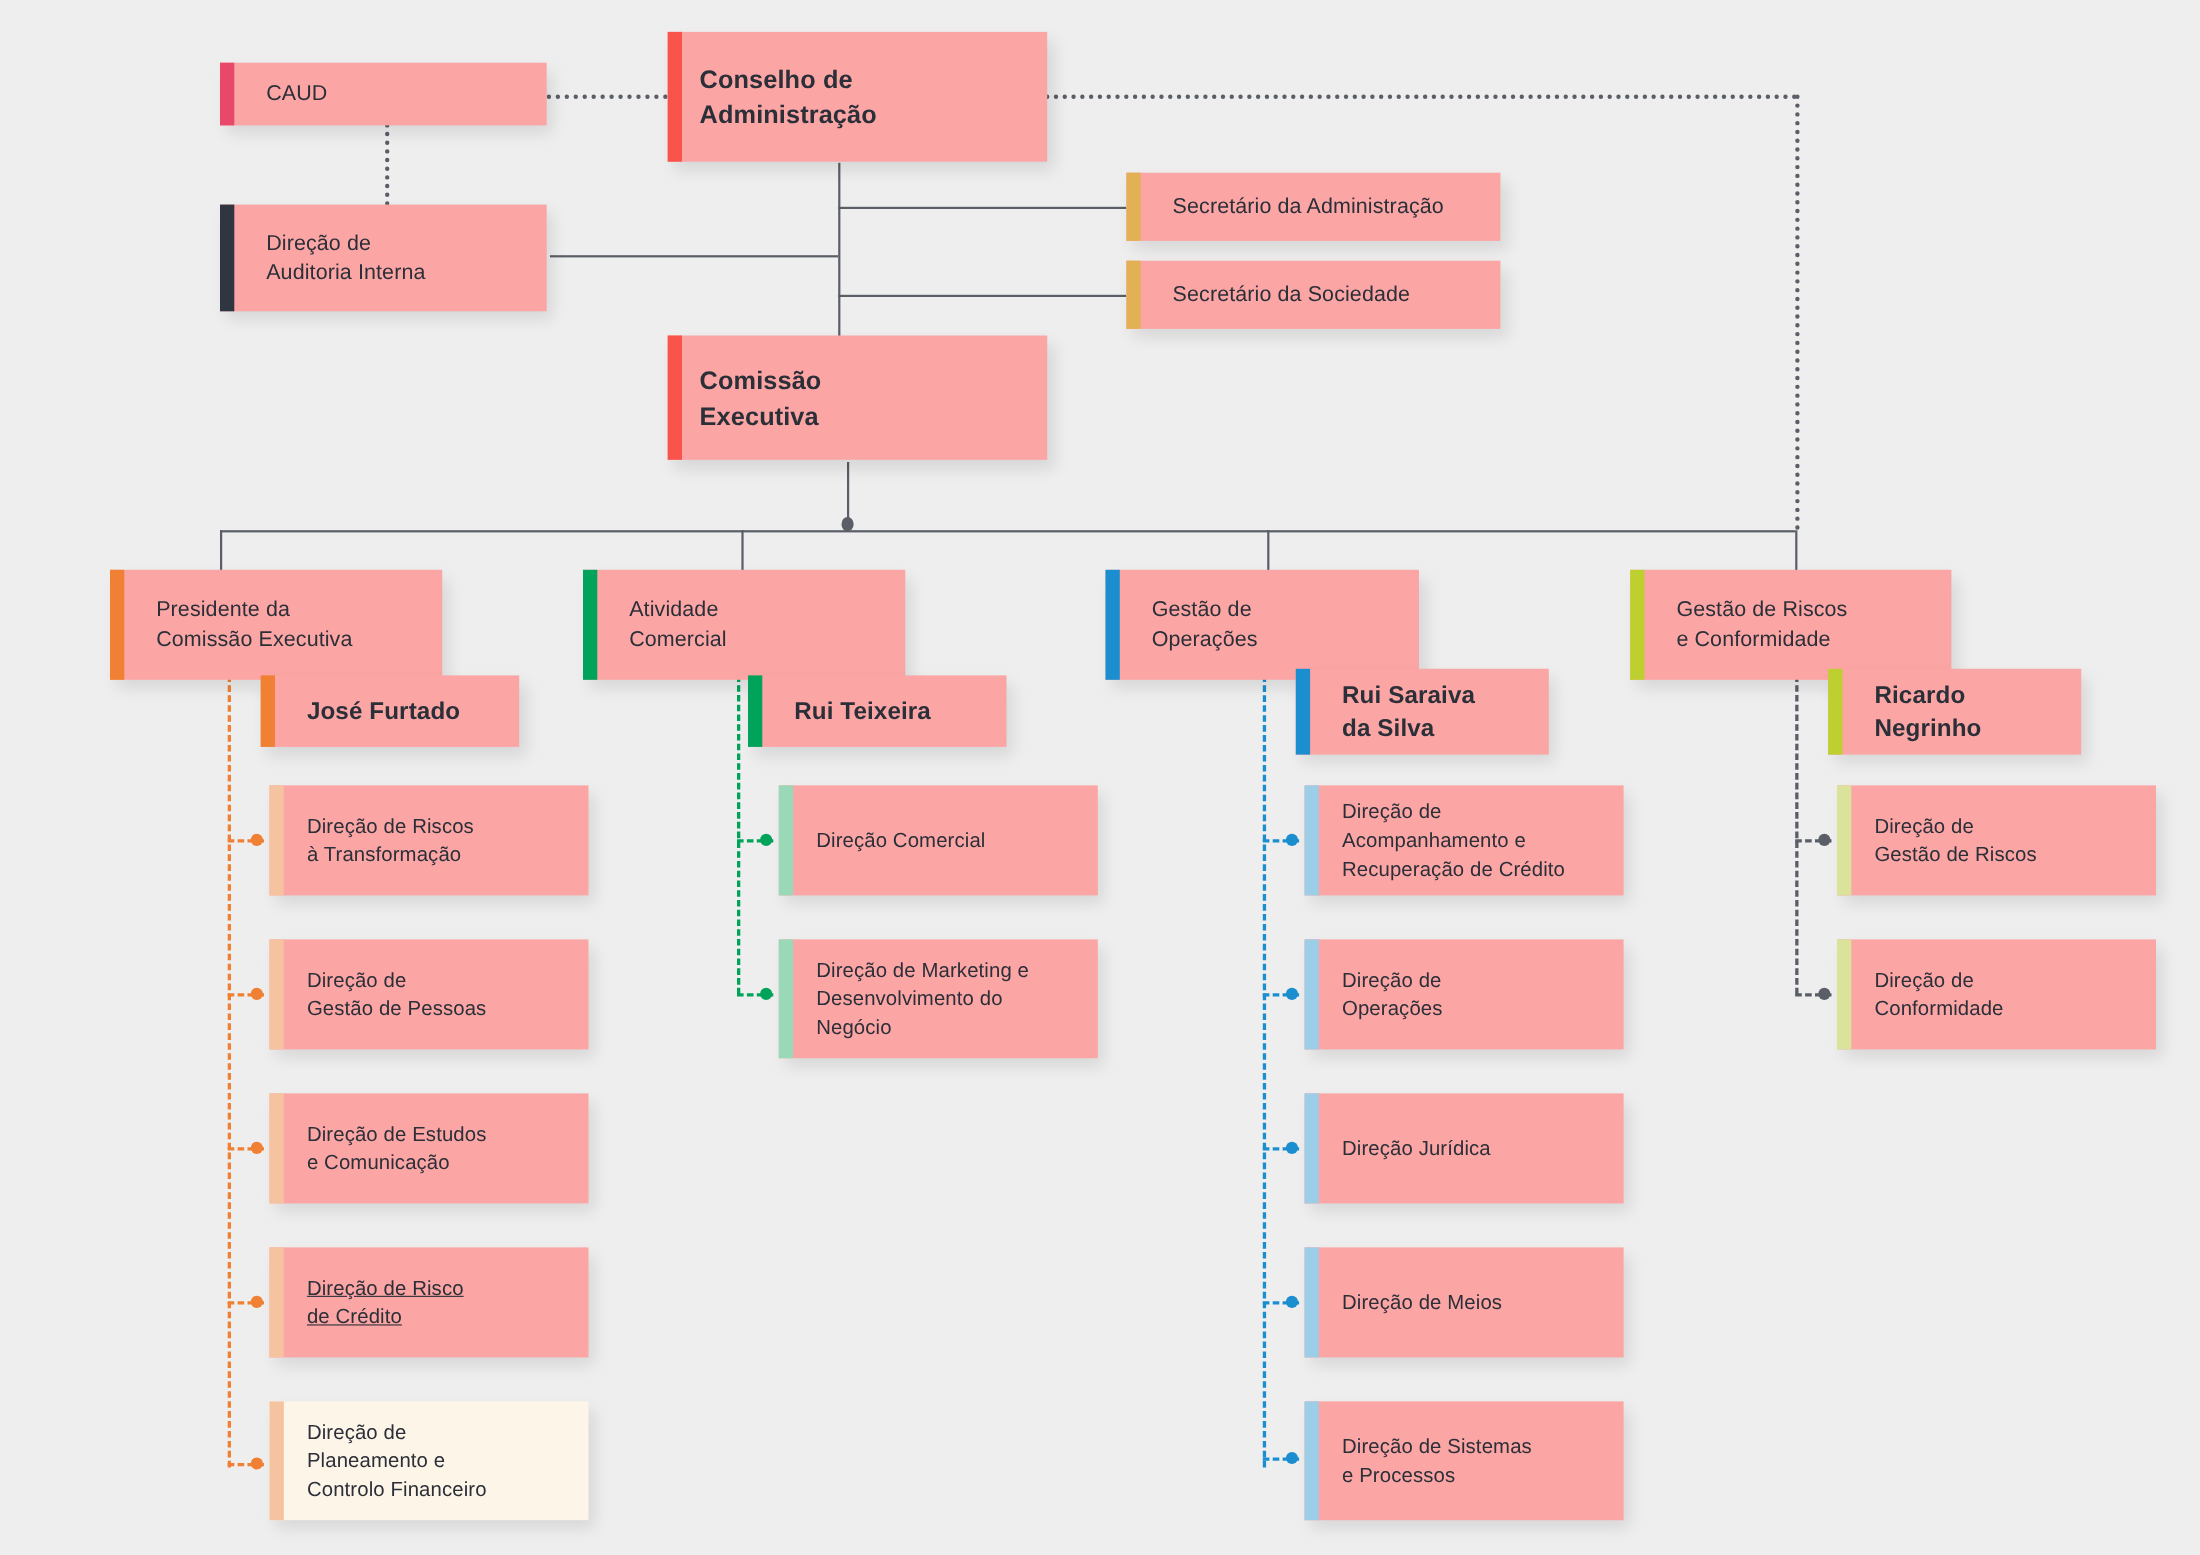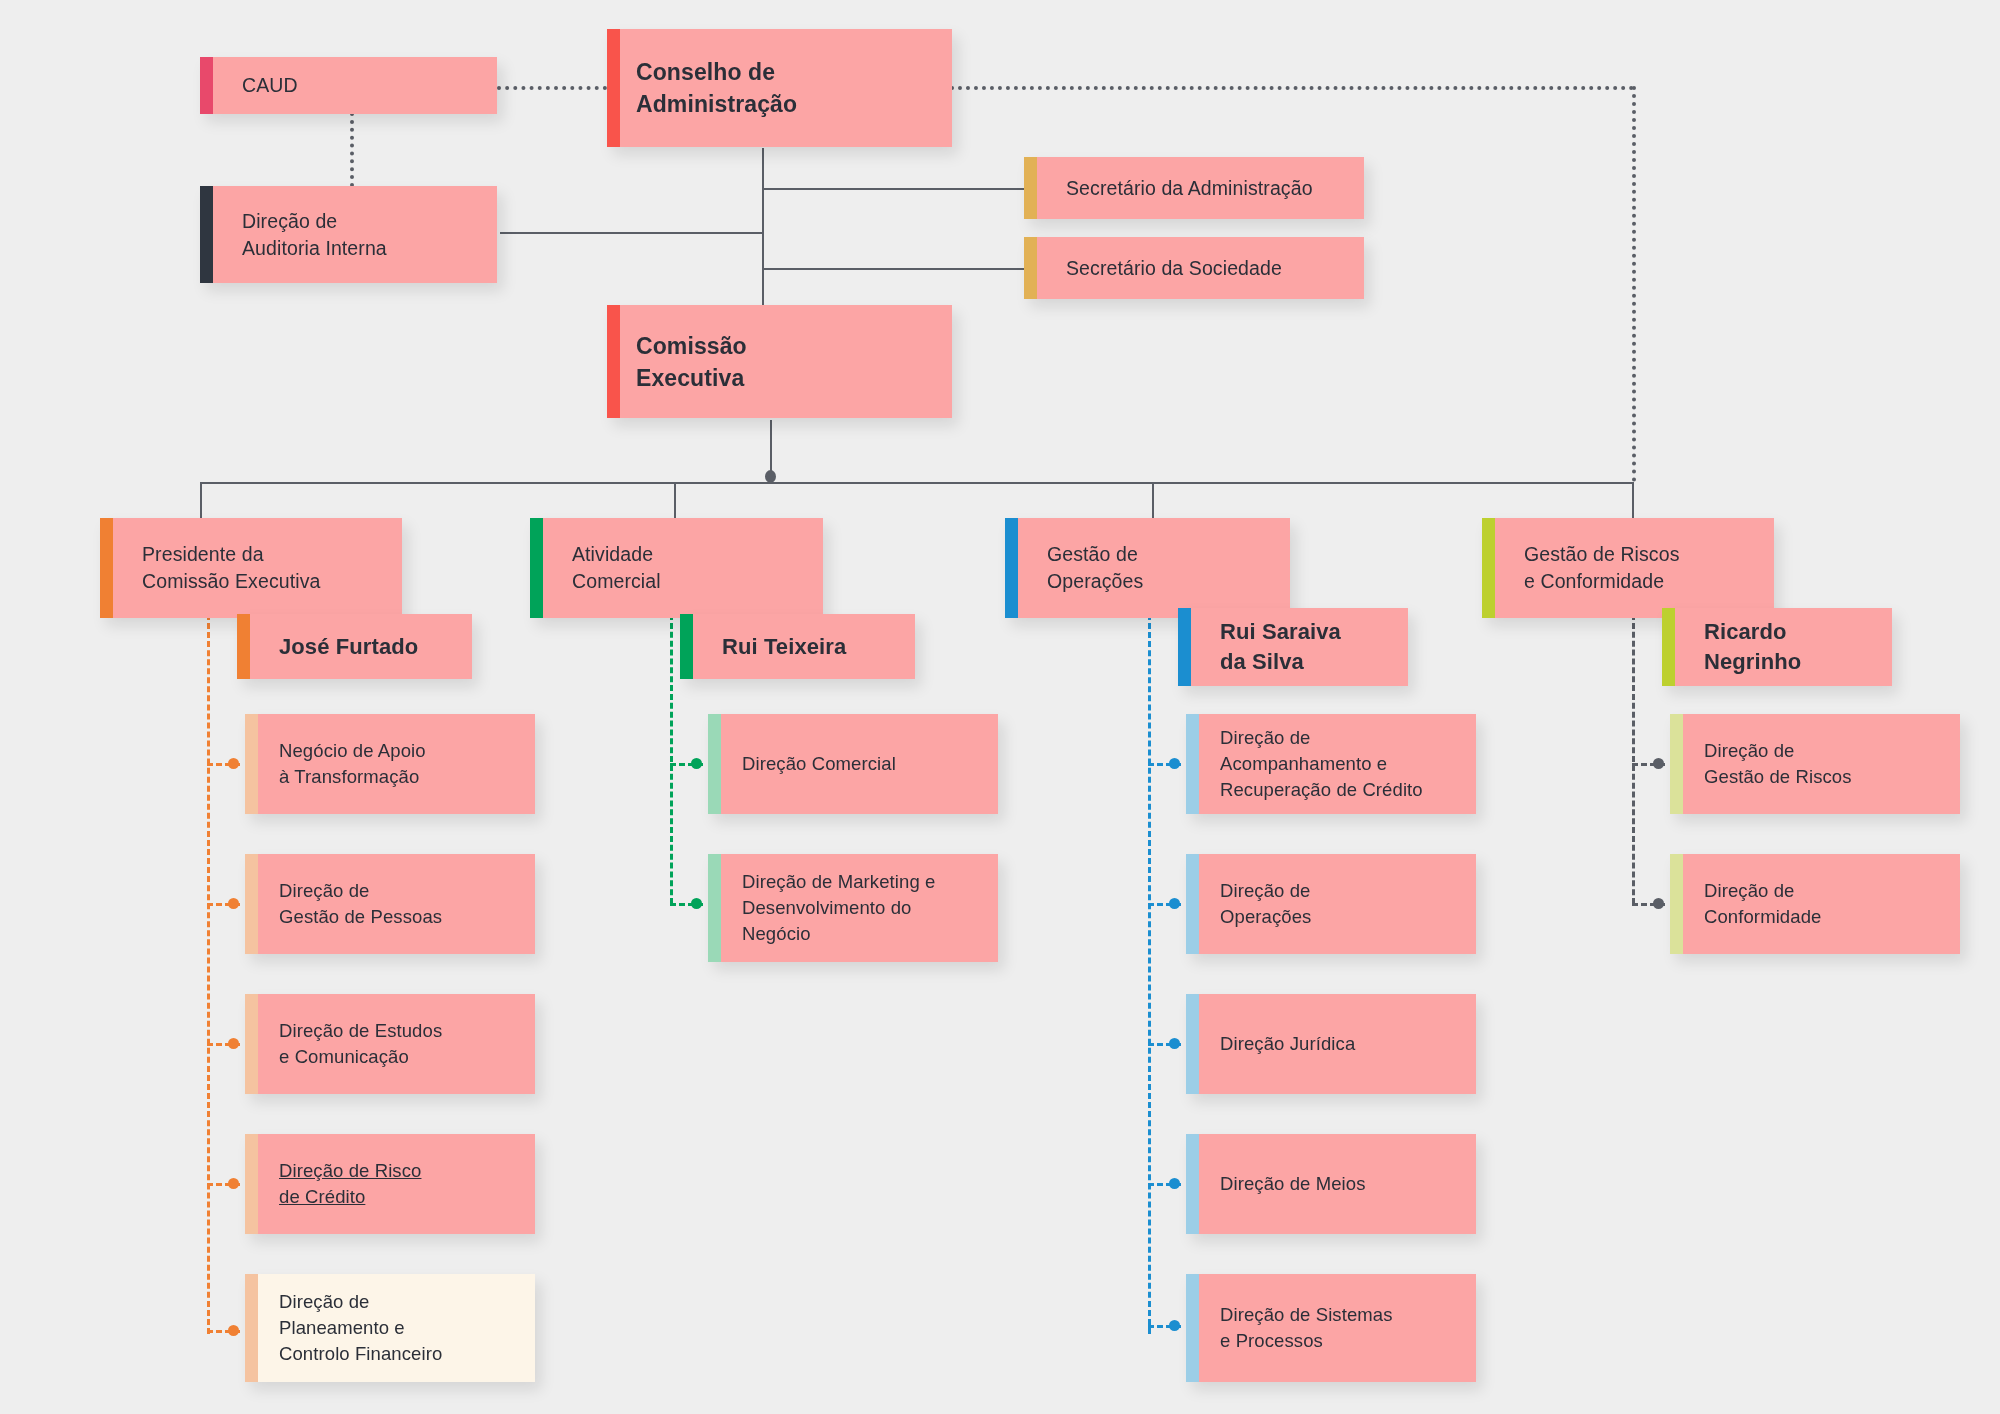--- a/index.html
+++ b/index.html
@@ -131,21 +131,21 @@
     </div>
     <div class="card bold" style="left:237px; top:614px; width:235px; height:65px;">
       <span class="bar" style="background:#f08033;"></span>
       <span class="txt">José Furtado</span>
     </div>
 
     <div class="dashv" style="position:absolute; left:207px; top:614px; height:720px; border-left:3px dashed #f08033; z-index:1;"></div>
 
     <div class="card unit" style="left:245px; top:714px; width:290px; height:100px;">
       <span class="bar" style="background:#f5c3a0;"></span>
-      <span class="txt">Negócio de Apoio
+      <span class="txt">Direção de Riscos
 à Transformação</span>
     </div>
     <div class="dashh" style="position:absolute; left:207px; top:763px; width:33px; border-top:3px dashed #f08033; z-index:1;"></div>
     <div class="bullet" style="left:228px; top:758px; background:#f08033;"></div>
 
     <div class="card unit" style="left:245px; top:854px; width:290px; height:100px;">
       <span class="bar" style="background:#f5c3a0;"></span>
       <span class="txt">Direção de
 Gestão de Pessoas</span>
     </div>

